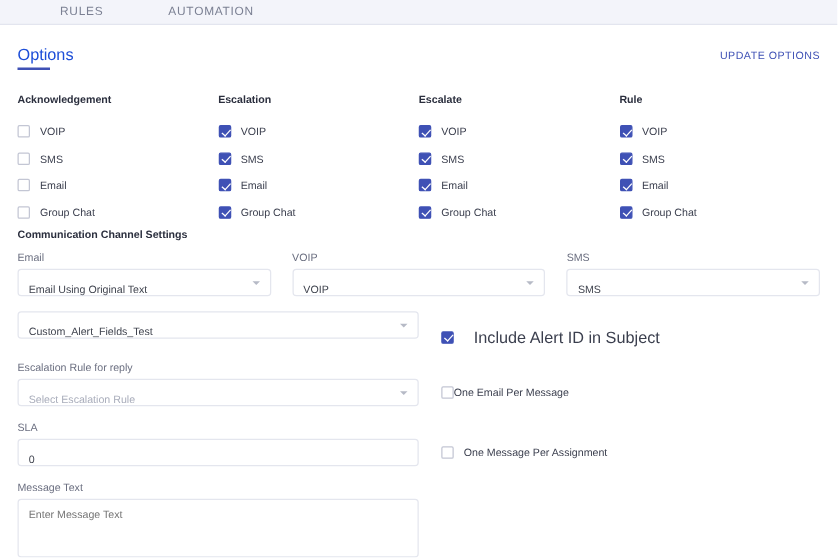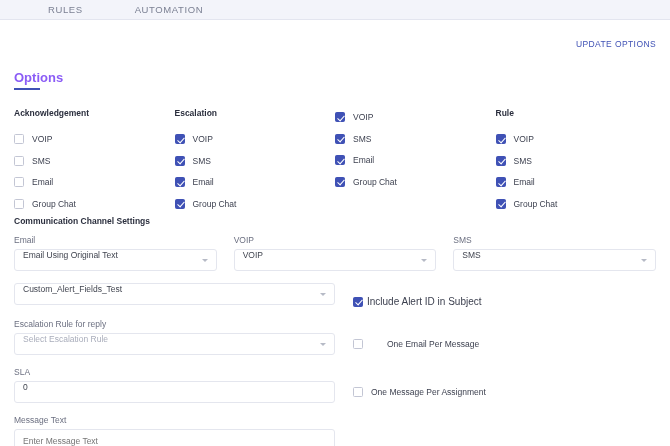--- a/index.html
+++ b/index.html
@@ -43,25 +43,24 @@
   .page { padding: 0 14px; }
 
   .opt-head {
     display: flex;
     align-items: flex-start;
     justify-content: space-between;
     padding-top: 16px;
   }
   .opt-title {
     font-size: 13px;
-    font-weight: bold;
-    color: #8b5cf6;
+    font-weight: normal;
+    color: #1d4ed8;
     position: relative;
     padding-bottom: 5px;
-    margin-top: 34px;
   }
   .opt-title::after {
     content: "";
     position: absolute;
     left: 0; bottom: 0;
     width: 26px; height: 2px;
     background: #3f51b5;
   }
   .update-link {
     font-size: 8.5px;
@@ -132,21 +131,21 @@
     color: #6b6f80;
     margin-bottom: 4px;
   }
 
   .ctrl {
     height: 22px;
     border: 1px solid #e4e6ee;
     border-radius: 3px;
     background: #fff;
     display: flex;
-    align-items: flex-start;
+    align-items: flex-end;
     padding: 0 8px;
     font-size: 8.5px;
     color: #40444f;
     position: relative;
     cursor: pointer;
   }
   .ctrl .ph { color: #a9adbb; }
   .caret {
     position: absolute;
     right: 8px; top: 50%;
@@ -246,20 +245,21 @@
         <span class="box on"></span>
         <span class="lbl">Email</span>
       </div>
       <div class="cbrow">
         <span class="box on"></span>
         <span class="lbl">Group Chat</span>
       </div>
     </div>
 
     <div class="col">
+      <div class="col-title">Escalate</div>
       <div class="cbrow">
         <span class="box on"></span>
         <span class="lbl">VOIP</span>
       </div>
       <div class="cbrow">
         <span class="box on"></span>
         <span class="lbl">SMS</span>
       </div>
       <div class="cbrow">
         <span class="box on"></span>
@@ -321,35 +321,35 @@
 
   <div class="rowpair">
     <div class="left">
       <div class="ctrl">
         <span>Custom_Alert_Fields_Test</span>
         <span class="caret"></span>
       </div>
     </div>
     <div class="right">
       <span class="box on"></span>
-      <span class="lbl" style="font-size:10px;color:#3b3f4e;margin-left:4px;">Include Alert ID in Subject</span>
+      <span class="lbl" style="font-size:13px;color:#3b3f4e;margin-left:16px;">Include Alert ID in Subject</span>
     </div>
   </div>
 
   <div class="rowpair">
     <div class="left">
       <div class="field-label">Escalation Rule for reply</div>
       <div class="ctrl">
         <span class="ph">Select Escalation Rule</span>
         <span class="caret"></span>
       </div>
     </div>
     <div class="right">
       <span class="box"></span>
-      <span class="lbl" style="font-size:8.5px;color:#3b3f4e;margin-left:24px;">One Email Per Message</span>
+      <span class="lbl" style="font-size:8.5px;color:#3b3f4e;margin-left:0;">One Email Per Message</span>
     </div>
   </div>
 
   <div class="rowpair">
     <div class="left">
       <div class="field-label">SLA</div>
       <div class="ctrl">
         <span>0</span>
       </div>
     </div>

